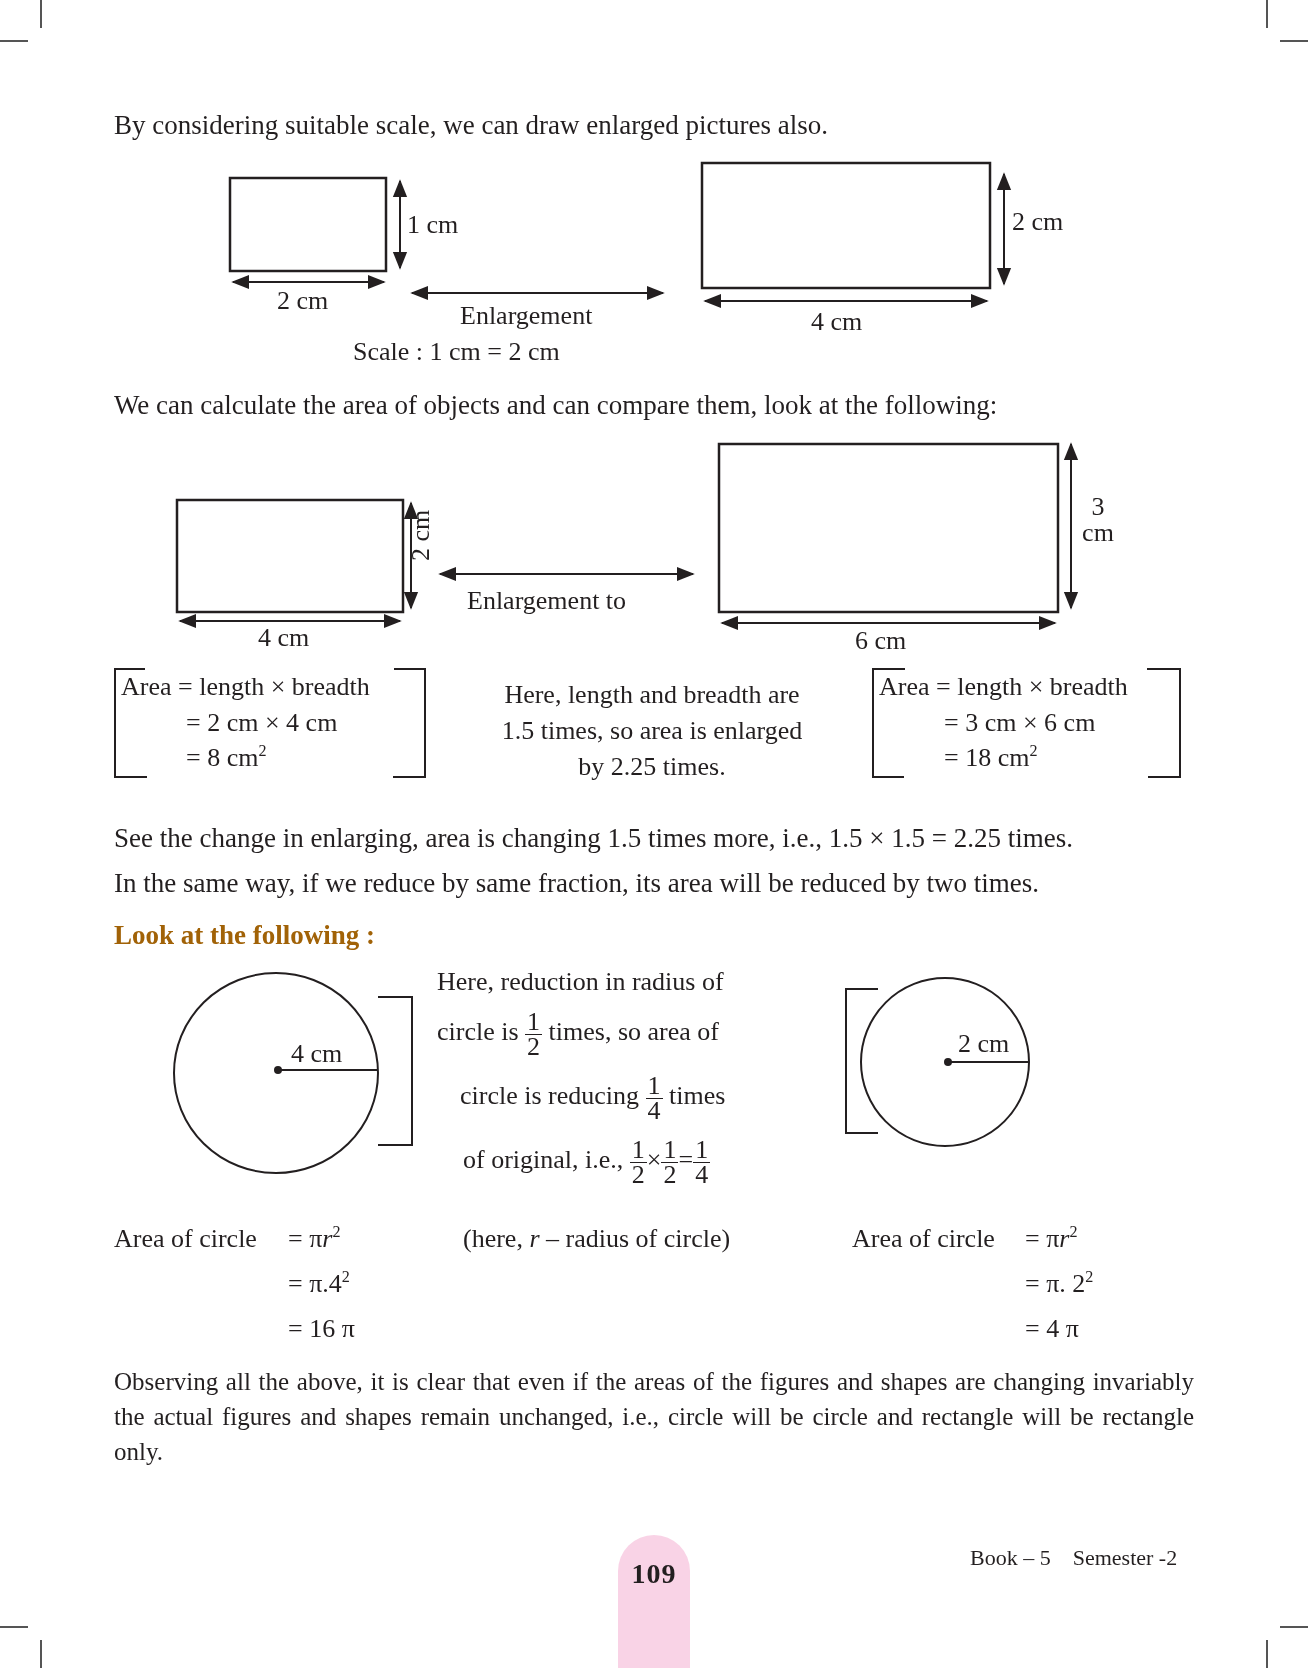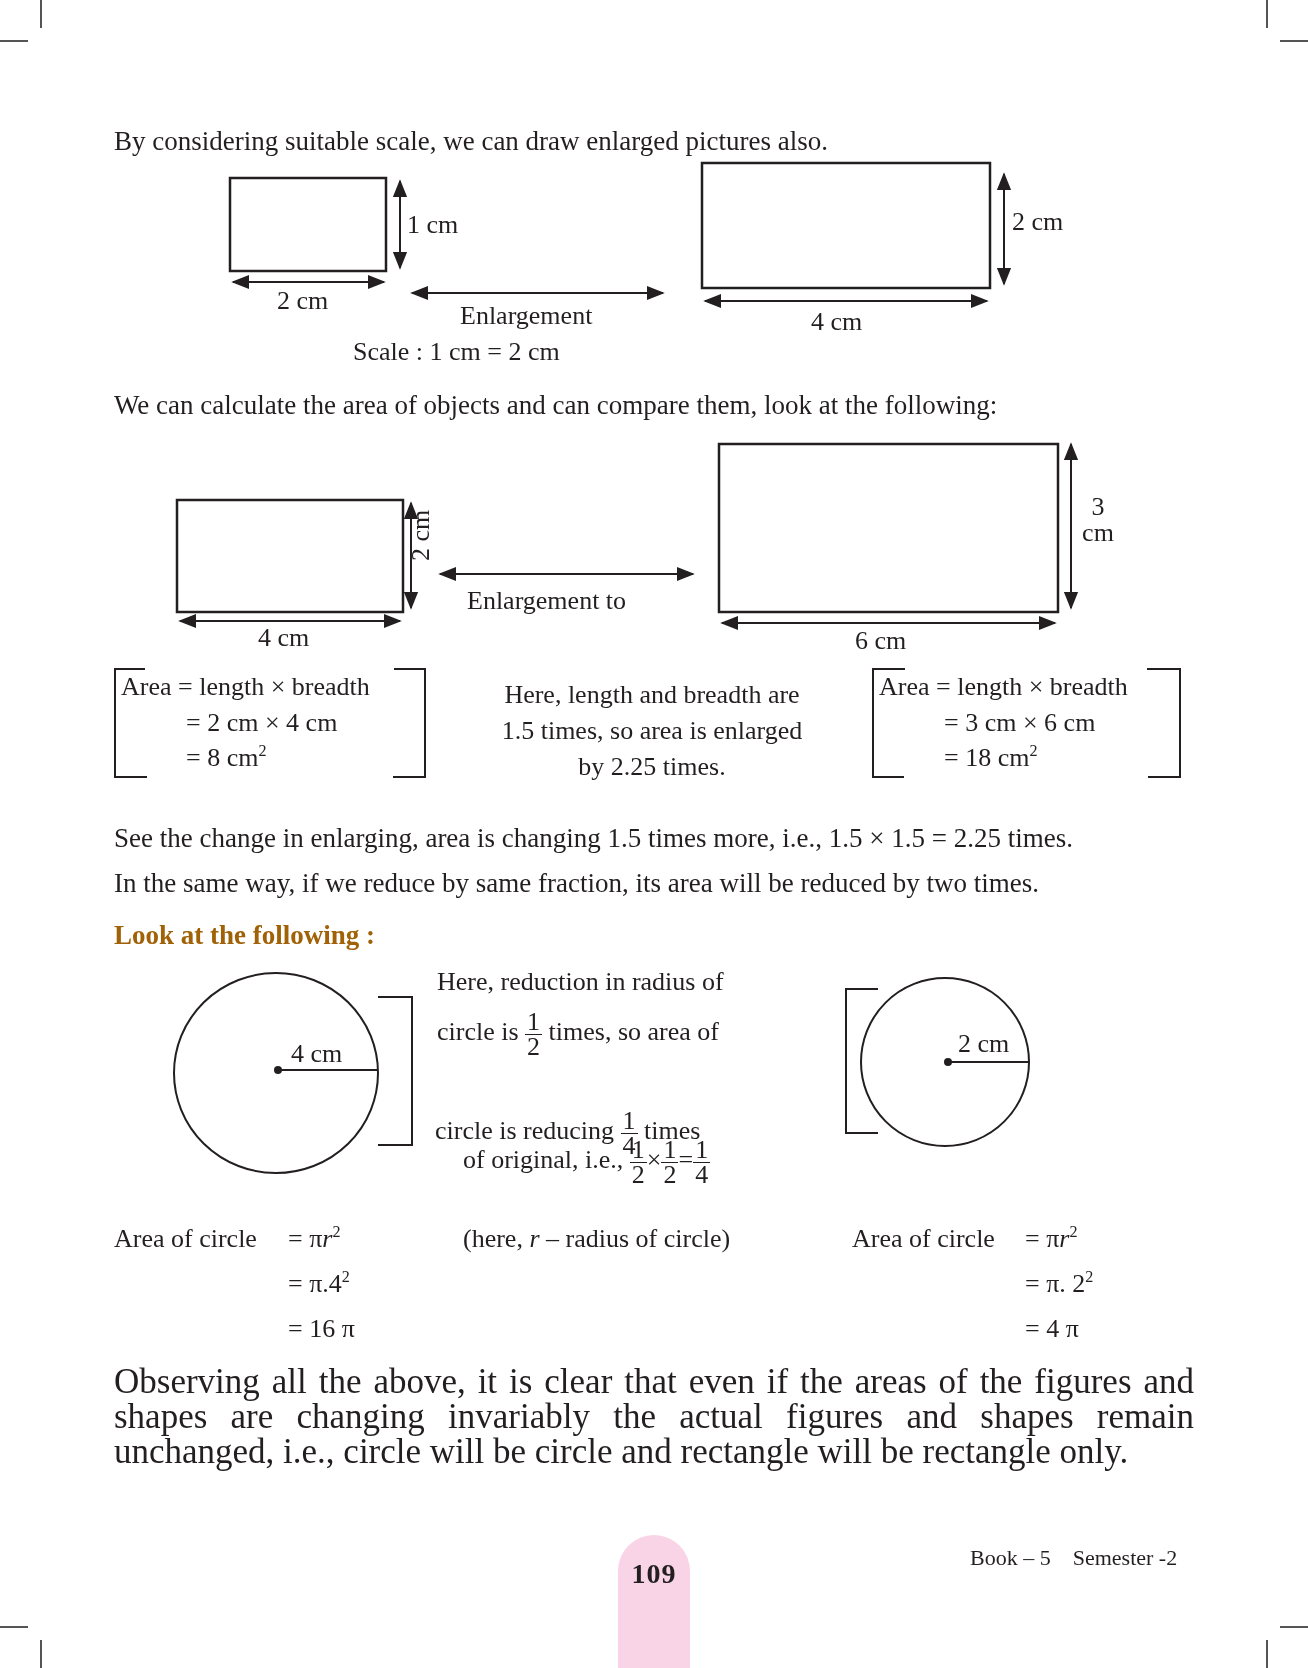--- a/index.html
+++ b/index.html
@@ -5,21 +5,21 @@
   html, body { margin: 0; padding: 0; background: #ffffff; }
   body {
     width: 1308px; height: 1668px; position: relative; overflow: hidden;
     font-family: "Liberation Serif", "DejaVu Serif", serif;
     color: #231f20;
   }
   .abs { position: absolute; }
   .txt { font-size: 27px; line-height: 34px; white-space: nowrap; }
   .small { font-size: 26px; }
   .heading { color: #a16207; font-weight: bold; font-size: 27px; }
-  .para { font-size: 35px; line-height: 35px; text-align: justify; }
+  .para { font-size: 25px; line-height: 35px; text-align: justify; }
   .center { text-align: center; }
   svg { position: absolute; left: 0; top: 0; overflow: visible; }
   .crop { position: absolute; background: #555; }
   .frac { display: inline-block; vertical-align: middle; text-align: center; line-height: 24px; font-size: 26px; }
   .frac .num { display: block; border-bottom: 1.5px solid #231f20; padding: 0 2px; }
   .frac .den { display: block; }
   .pagetab {
     position: absolute; left: 618px; top: 1535px; width: 72px; height: 140px;
     background: #f9d3e6; border-radius: 36px 36px 0 0;
   }
@@ -75,21 +75,21 @@
     <line x1="278" y1="1070" x2="377" y2="1070" stroke-width="2"></line>
     <polyline points="378,997 412,997 412,1145 378,1145" stroke-width="2"></polyline>
     <circle cx="945" cy="1062" r="84" stroke-width="2"></circle>
     <line x1="948" y1="1062" x2="1028" y2="1062" stroke-width="2"></line>
     <polyline points="878,989 846,989 846,1133 878,1133" stroke-width="2"></polyline>
   </g>
   <circle cx="278" cy="1070" r="4" fill="#231f20"></circle>
   <circle cx="948" cy="1062" r="4" fill="#231f20"></circle>
 </svg>
 
-<div class="abs txt" style="left:114px;top:108px;margin-top:16px;">By considering suitable scale, we can draw enlarged pictures also.</div>
+<div class="abs txt" style="left:114px;top:108px;">By considering suitable scale, we can draw enlarged pictures also.</div>
 
 <div class="abs txt small" style="left:407px;top:208px;">1 cm</div>
 <div class="abs txt small" style="left:277px;top:284px;">2 cm</div>
 <div class="abs txt small" style="left:460px;top:299px;">Enlargement</div>
 <div class="abs txt small" style="left:353px;top:335px;">Scale : 1 cm = 2 cm</div>
 <div class="abs txt small" style="left:1012px;top:205px;">2 cm</div>
 <div class="abs txt small" style="left:811px;top:305px;">4 cm</div>
 
 <div class="abs txt" style="left:114px;top:388px;text-align:right;">We can calculate the area of objects and can compare them, look at the following:</div>
 
@@ -123,21 +123,21 @@
 
 <div class="abs txt small" style="left:291px;top:1037px;">4 cm</div>
 <div class="abs txt small" style="left:958px;top:1027px;">2 cm</div>
 
 <div class="abs txt small" style="left:437px;top:965px;">Here, reduction in radius of</div>
 <div class="abs txt small" style="left:437px;top:1010px;">
   <span>circle is</span>
   <span class="frac"><span class="num">1</span><span class="den">2</span></span>
   <span>times, so area of</span>
 </div>
-<div class="abs txt small" style="left:435px;top:1074px;margin-top:35px;">
+<div class="abs txt small" style="left:460px;top:1074px;">
   <span>circle is reducing</span>
   <span class="frac"><span class="num">1</span><span class="den">4</span></span>
   <span>times</span>
 </div>
 <div class="abs txt small" style="left:463px;top:1138px;">
   <span>of original, i.e.,</span>
   <span class="frac"><span class="num">1</span><span class="den">2</span></span><span>×</span><span class="frac"><span class="num">1</span><span class="den">2</span></span><span>=</span><span class="frac"><span class="num">1</span><span class="den">4</span></span>
 </div>
 <div class="abs txt small" style="left:463px;top:1222px;">
   <span>(here,</span>

